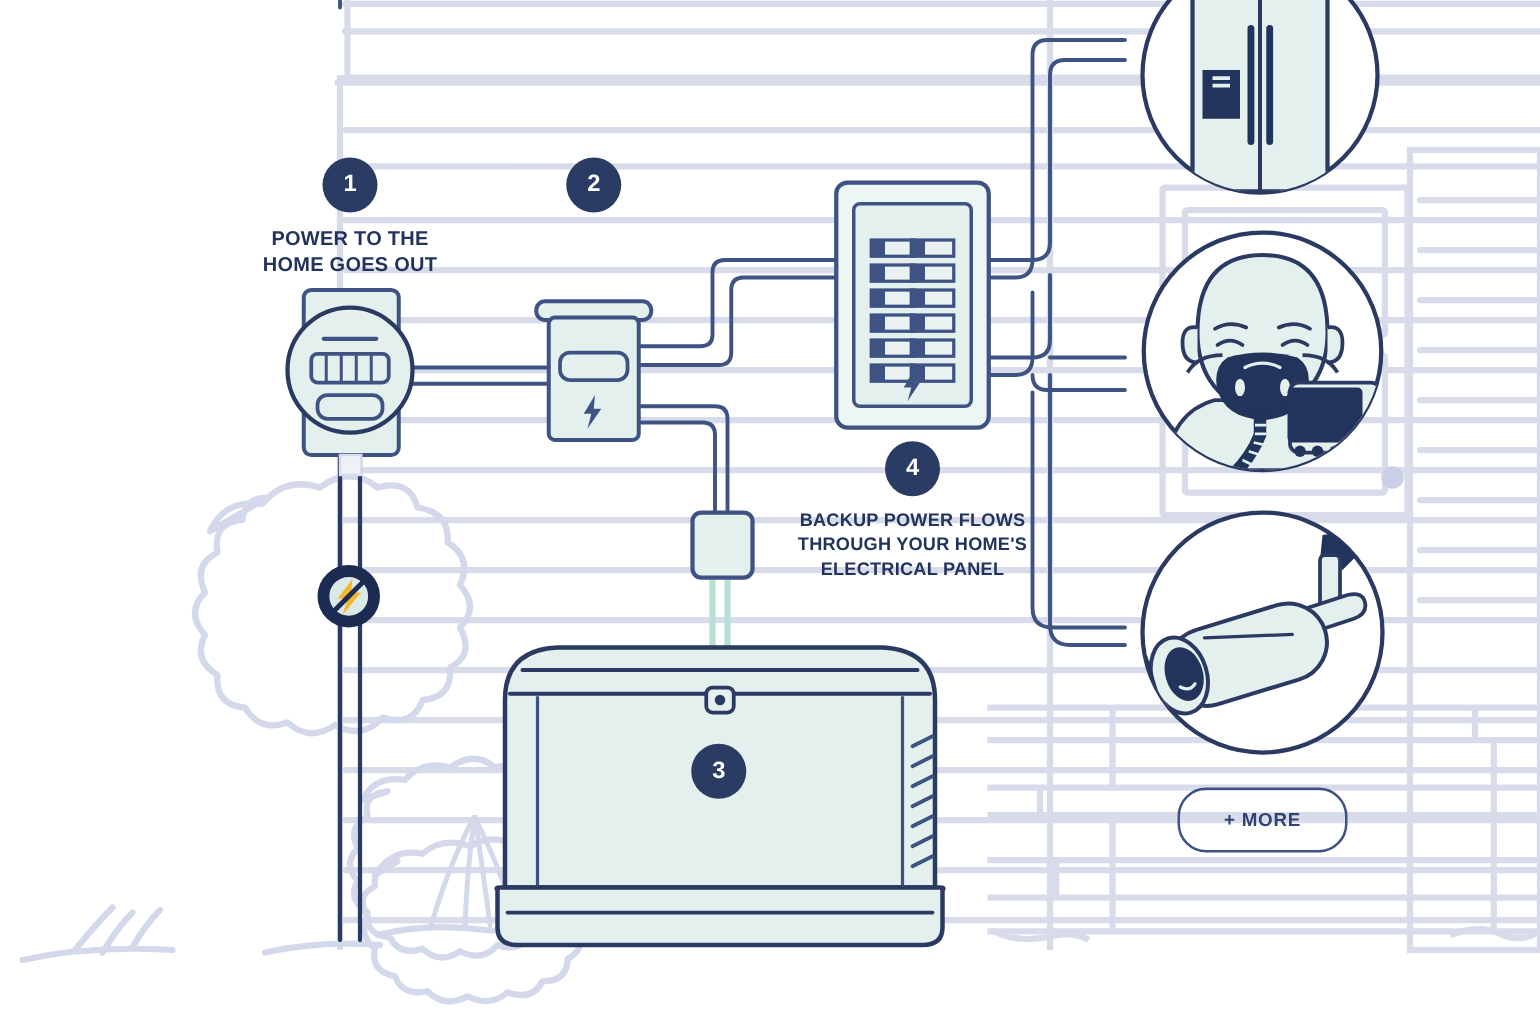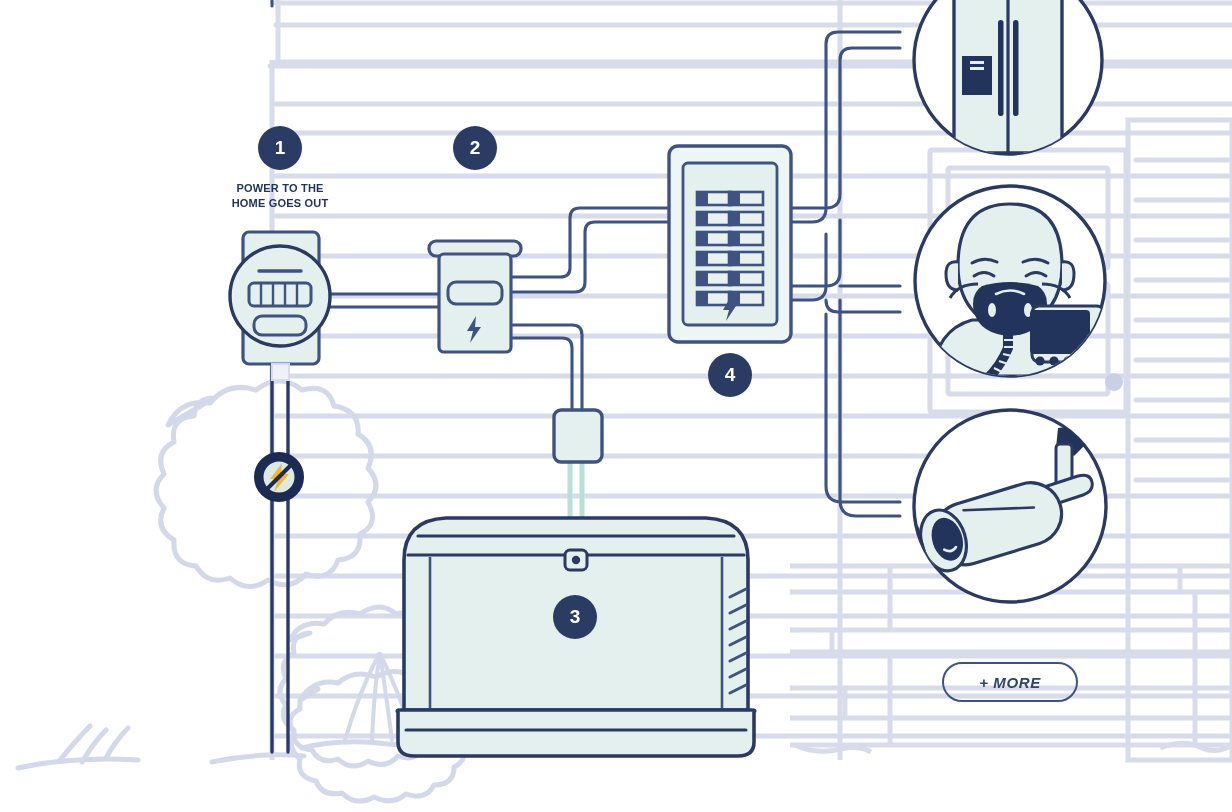--- a/index.html
+++ b/index.html
@@ -35,48 +35,47 @@
     font-size:19px;
     font-weight:bold;
     line-height:44px;
     text-align:center;
     margin:0 auto;
     letter-spacing:0;
   }
   .caption{
     margin-top:11px;
     color:#22335c;
-    font-size:11px;
+    font-size:16px;
     font-weight:bold;
     line-height:1.33;
     letter-spacing:0.2px;
     text-transform:uppercase;
     white-space:pre-line;
   }
   #step1{ left:178px; top:126px; width:204px;}
   #step2{ left:375px; top:126px; width:200px;}
   #step3{ left:475px; top:595px; width:200px;}
   #step4{ left:630px; top:353px; width:200px;}
   #step4 .caption{ font-size:14.5px;}
   
   #more-btn{
     position:absolute;
-    left:942px; top:662px;
-    width:136px; height:40px;
+    left:942px; top:630px;
+    width:136px; height:52px;
     border:2.2px solid #3e5384;
     border-radius:23px;
     background:transparent;
     color:#2f4371;
     font-family:"Liberation Sans", sans-serif;
     font-size:15px;
     font-weight:bold;
     letter-spacing:0.6px;
     cursor:pointer;
     padding:0;
-    font-style:italic;
   }
 </style>
 </head>
 <body>
 
 <div id="stage">
 
   <svg class="layer" viewBox="0 0 1232 812">
     <defs>
       <clipPath id="clipAll">
@@ -451,17 +450,20 @@
   <div class="step" id="step2">
     <div class="badge">2</div>
   </div>
 
   <div class="step" id="step3">
     <div class="badge">3</div>
   </div>
 
   <div class="step" id="step4">
     <div class="badge">4</div>
+    <div class="caption">BACKUP POWER FLOWS
+THROUGH YOUR HOME'S
+ELECTRICAL PANEL</div>
   </div>
 
   <button id="more-btn">+ MORE</button>
 
 </div>
 
 </body></html>

